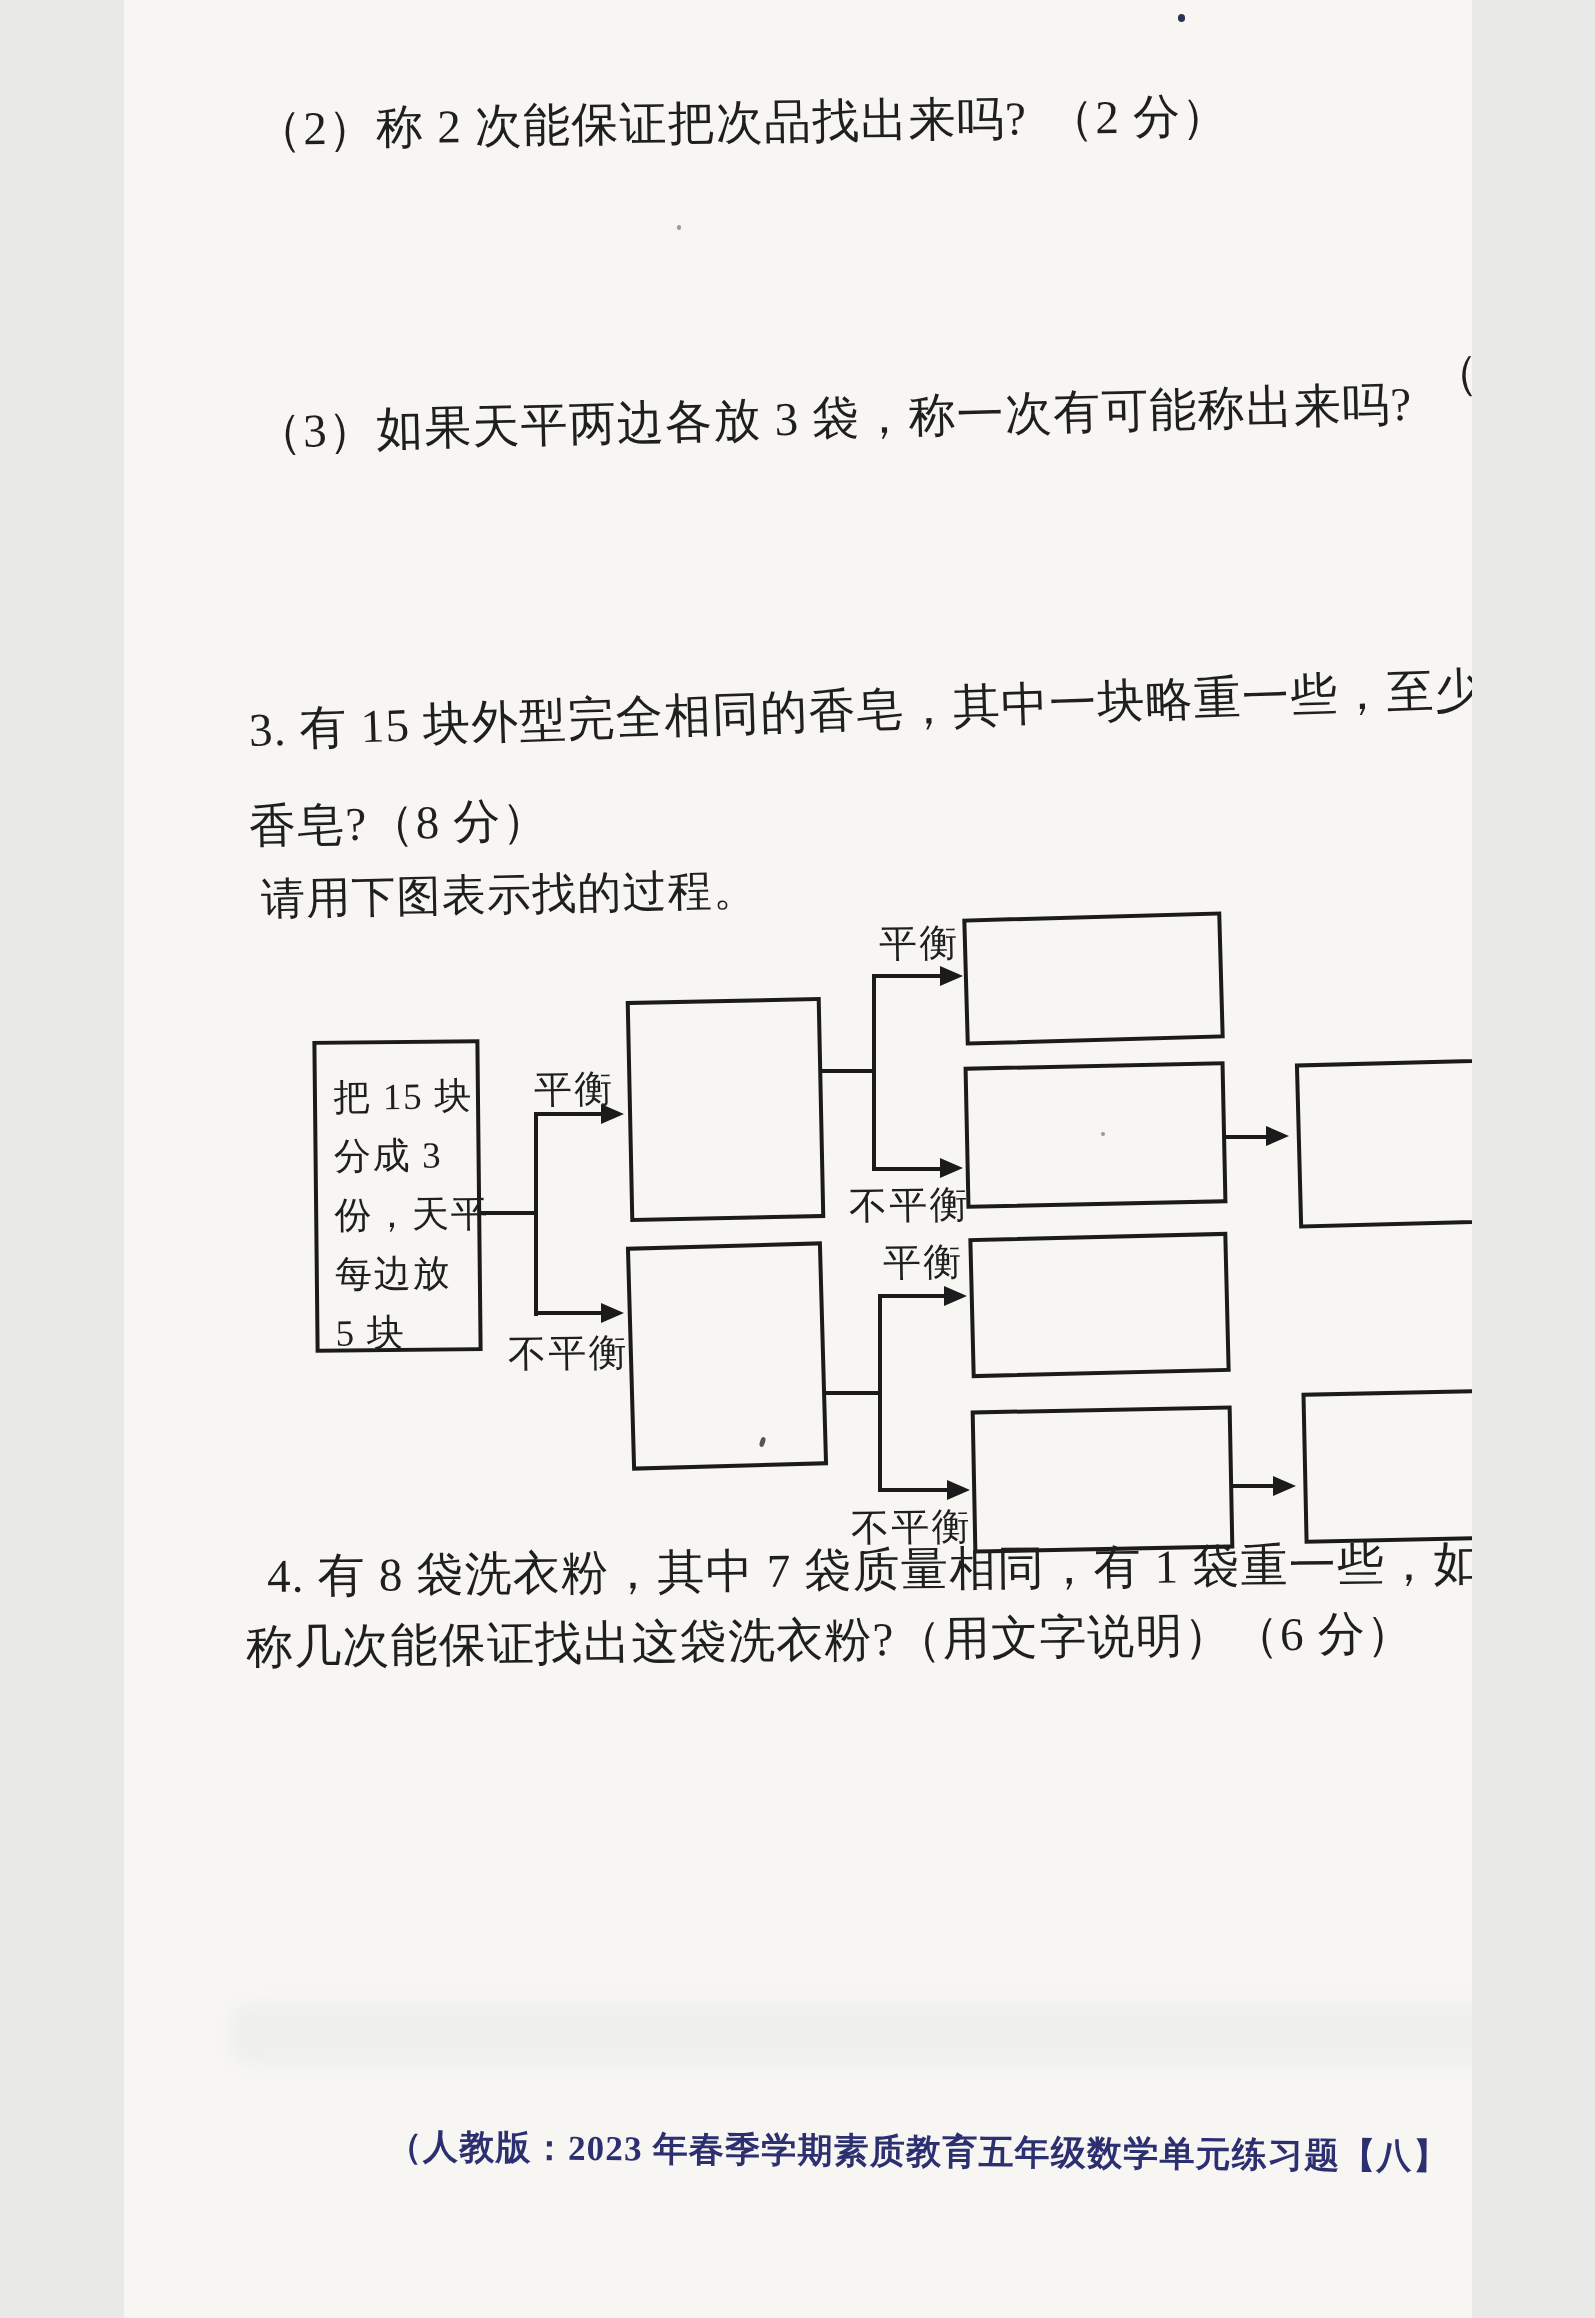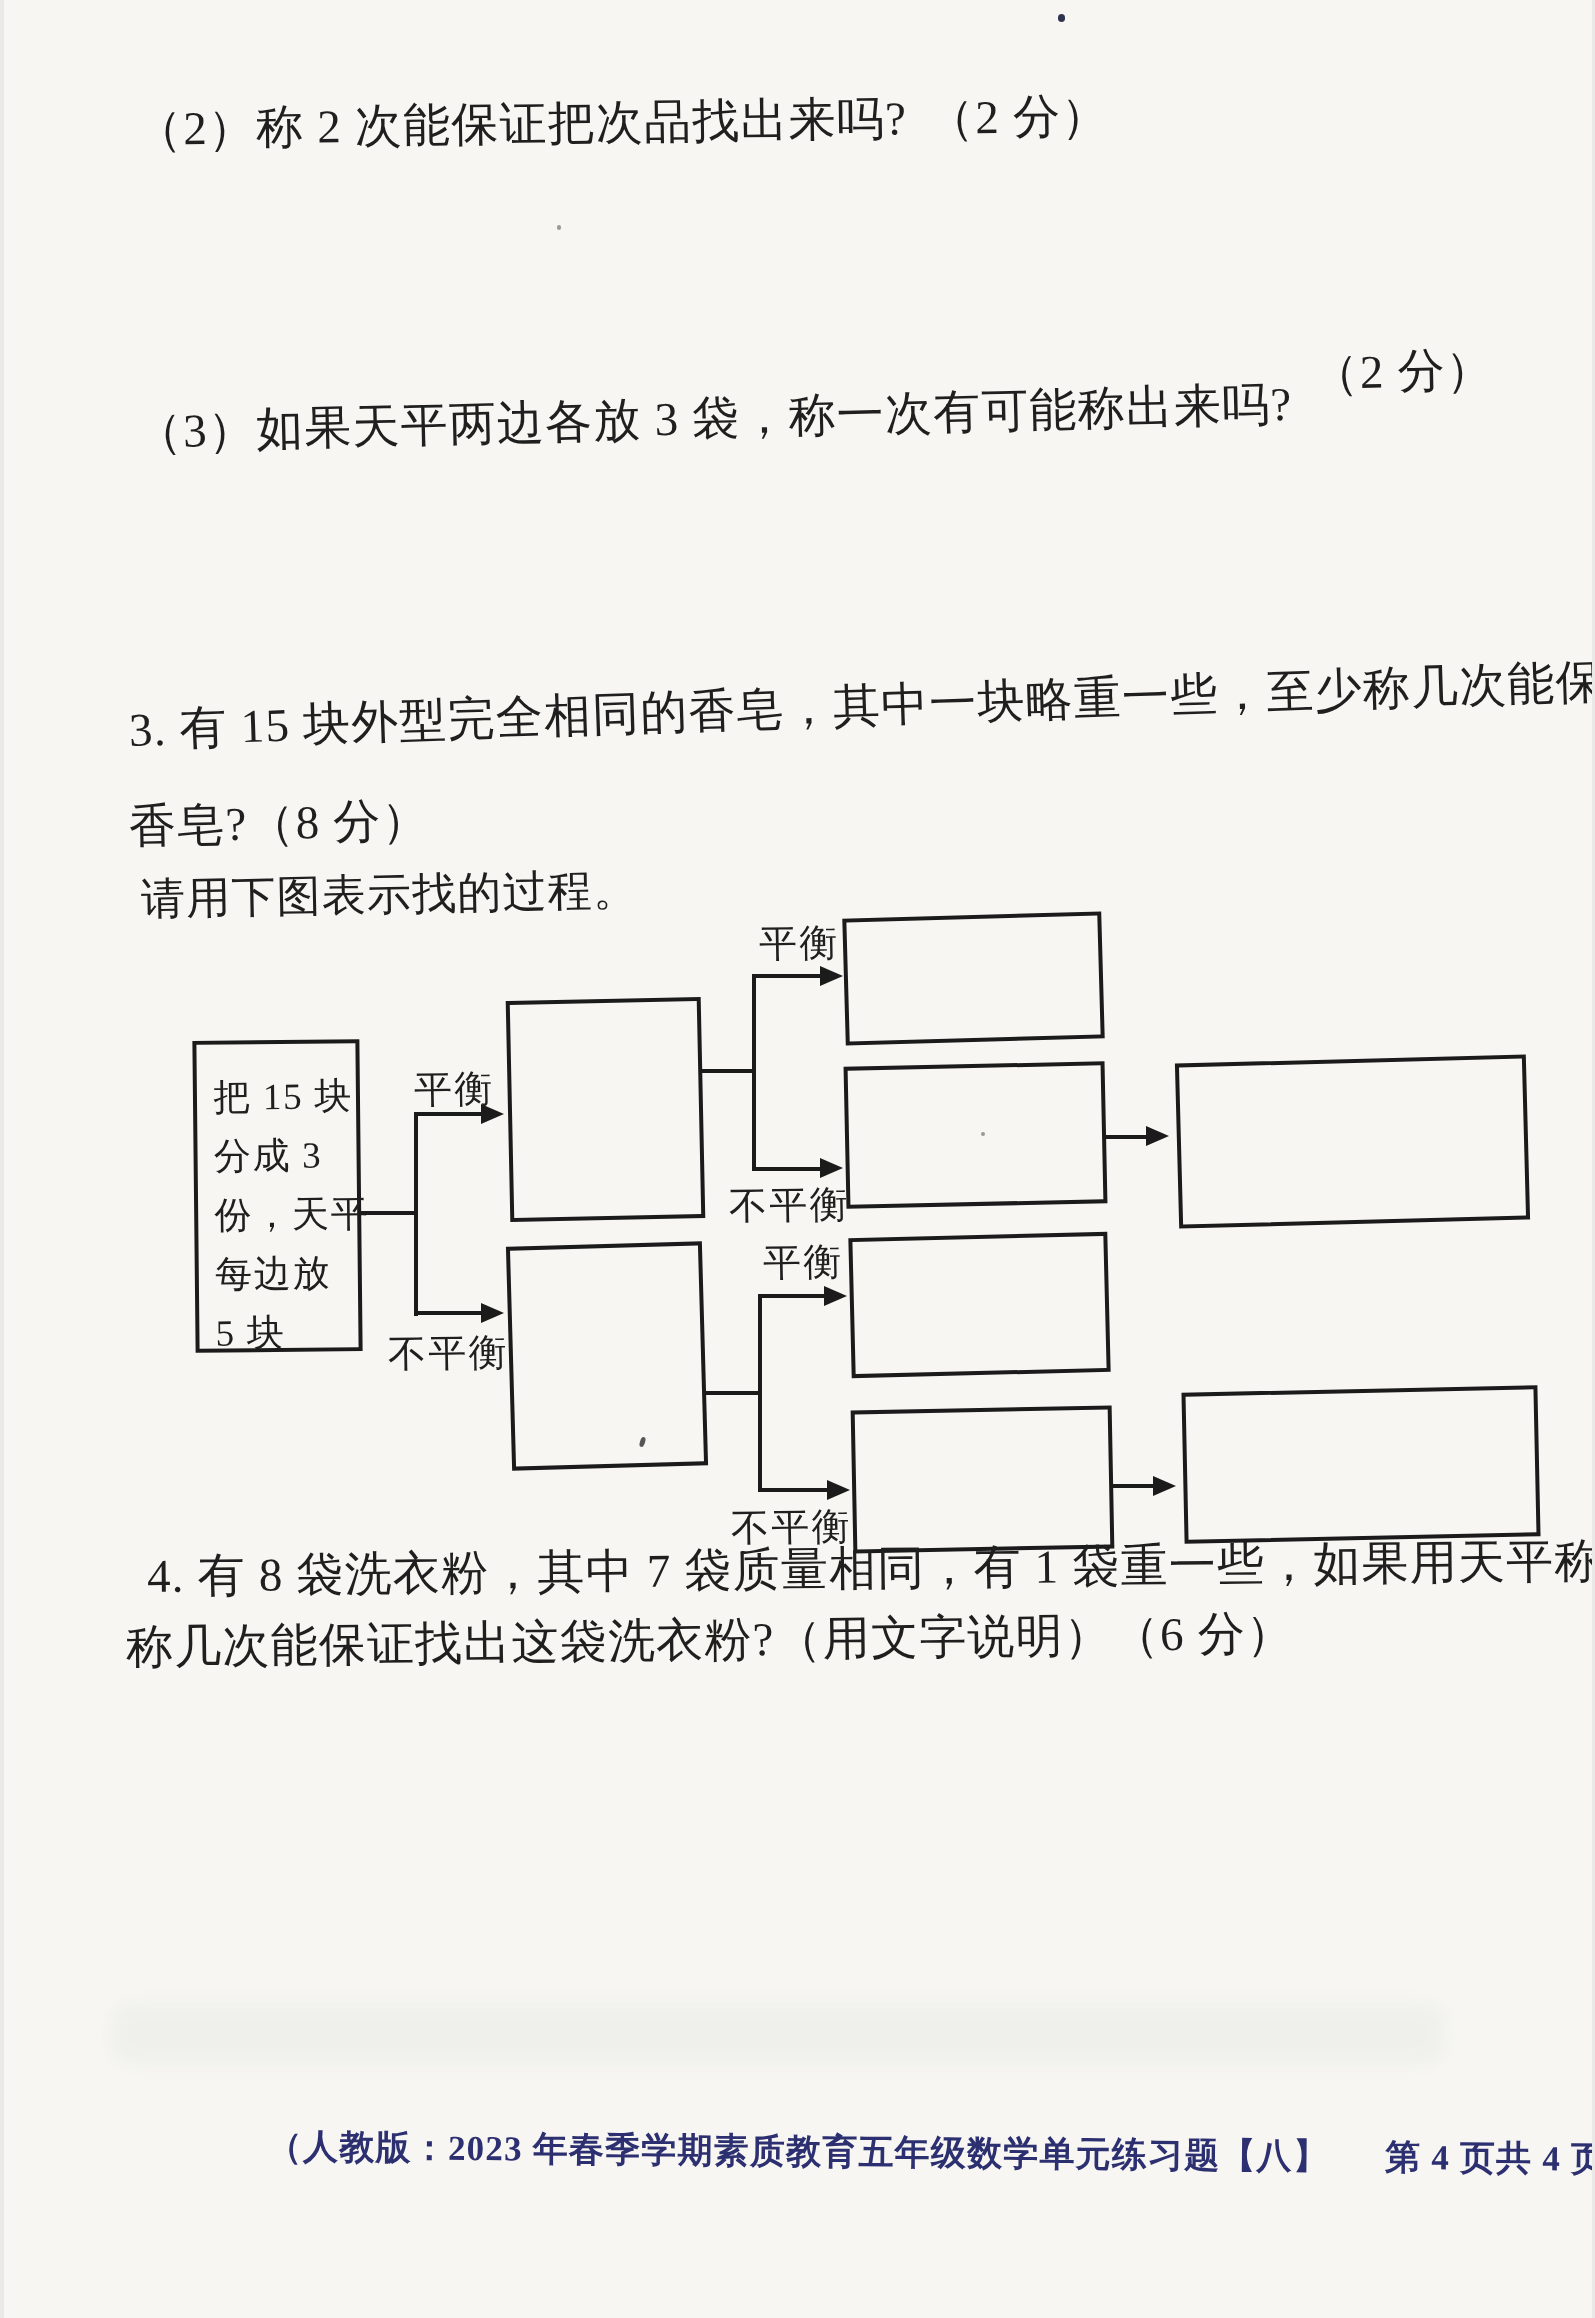--- a/index.html
+++ b/index.html
@@ -2,21 +2,21 @@
 <html style="font-size:9.3px"><head>
 <meta charset="utf-8">
 <style>
   html, body {
     margin: 0;
     padding: 0;
     background: #e9e9e7;
   }
   .page {
     position: relative;
-    width: 1588px;
+    width: 1348px;
     height: 2319px;
     margin: 0 auto;
     background: #f7f6f2;
     overflow: hidden;
     font-family: "Liberation Serif", "DejaVu Serif", serif;
     color: #1f1f1f;
   }
   
   .tline {
     position: absolute;

